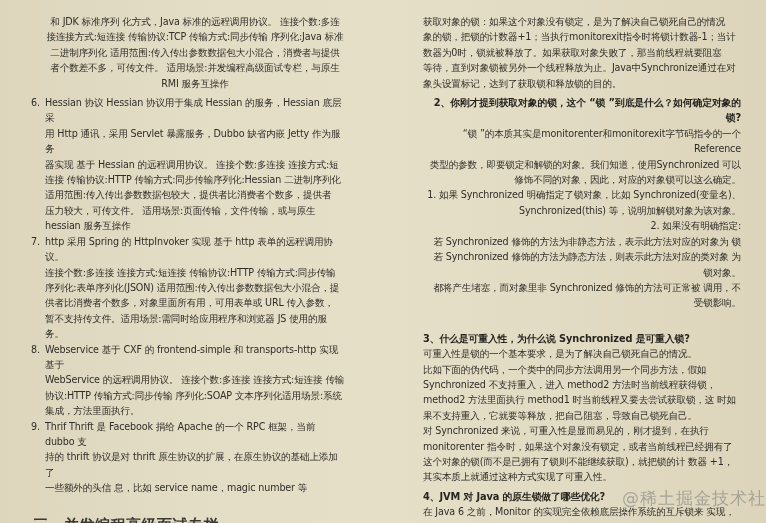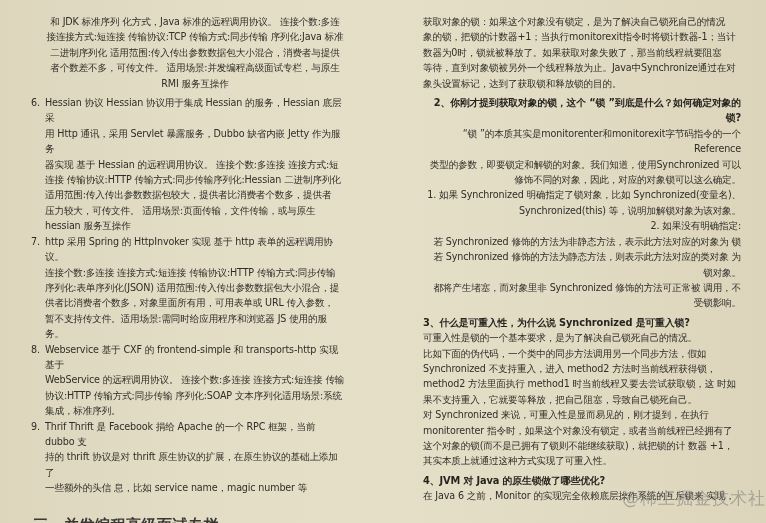--- a/index.html
+++ b/index.html
@@ -66,21 +66,21 @@
         <div>序列化:表单序列化(JSON) 适用范围:传入传出参数数据包大小混合，提</div>
         <div>供者比消费者个数多，对象里面所有用，可用表单或 URL 传入参数，</div>
         <div>暂不支持传文件。适用场景:需同时给应用程序和浏览器 JS 使用的服</div>
         <div>务。</div>
       </div>
       <div class="li">
         <span class="num">8.</span>
         <div>Webservice 基于 CXF 的 frontend-simple 和 transports-http 实现 基于</div>
         <div>WebService 的远程调用协议。 连接个数:多连接 连接方式:短连接 传输</div>
         <div>协议:HTTP 传输方式:同步传输 序列化:SOAP 文本序列化适用场景:系统</div>
-        <div>集成，标准序列。</div>
+        <div>集成，方法里面执行。</div>
       </div>
       <div class="li">
         <span class="num">9.</span>
         <div>Thrif Thrift 是 Facebook 捐给 Apache 的一个 RPC 框架，当前 dubbo 支</div>
         <div>持的 thrift 协议是对 thrift 原生协议的扩展，在原生协议的基础上添加了</div>
         <div>一些额外的头信 息，比如 service name，magic number 等</div>
       </div>
     </div>
 
     <h2 class="h2" style="margin-top:20px; width:308px;">三、并发编程高级面试专栏</h2>
@@ -105,21 +105,21 @@
       <p class="p">1. 如果 Synchronized 明确指定了锁对象，比如 Synchronized(变量名)、</p>
       <p class="p">Synchronized(this) 等，说明加解锁对象为该对象。</p>
       <p class="p">2. 如果没有明确指定:</p>
       <p class="p">若 Synchronized 修饰的方法为非静态方法，表示此方法对应的对象为 锁</p>
       <p class="p">若 Synchronized 修饰的方法为静态方法，则表示此方法对应的类对象 为</p>
       <p class="p">锁对象。</p>
       <p class="p">都将产生堵塞，而对象里非 Synchronized 修饰的方法可正常被 调用，不</p>
       <p class="p">受锁影响。</p>
     </div>
 
-    <div style="margin-top:4px;">
+    <div style="margin-top:20px;">
       <h3 class="h3">3、什么是可重入性，为什么说 Synchronized 是可重入锁?</h3>
       <p class="p">可重入性是锁的一个基本要求，是为了解决自己锁死自己的情况。</p>
       <p class="p">比如下面的伪代码，一个类中的同步方法调用另一个同步方法，假如</p>
       <p class="p">Synchronized 不支持重入，进入 method2 方法时当前线程获得锁，</p>
       <p class="p">method2 方法里面执行 method1 时当前线程又要去尝试获取锁，这 时如</p>
       <p class="p">果不支持重入，它就要等释放，把自己阻塞，导致自己锁死自己。</p>
       <p class="p">对 Synchronized 来说，可重入性是显而易见的，刚才提到，在执行</p>
       <p class="p">monitorenter 指令时，如果这个对象没有锁定，或者当前线程已经拥有了</p>
       <p class="p">这个对象的锁(而不是已拥有了锁则不能继续获取)，就把锁的计 数器 +1，</p>
       <p class="p">其实本质上就通过这种方式实现了可重入性。</p>

